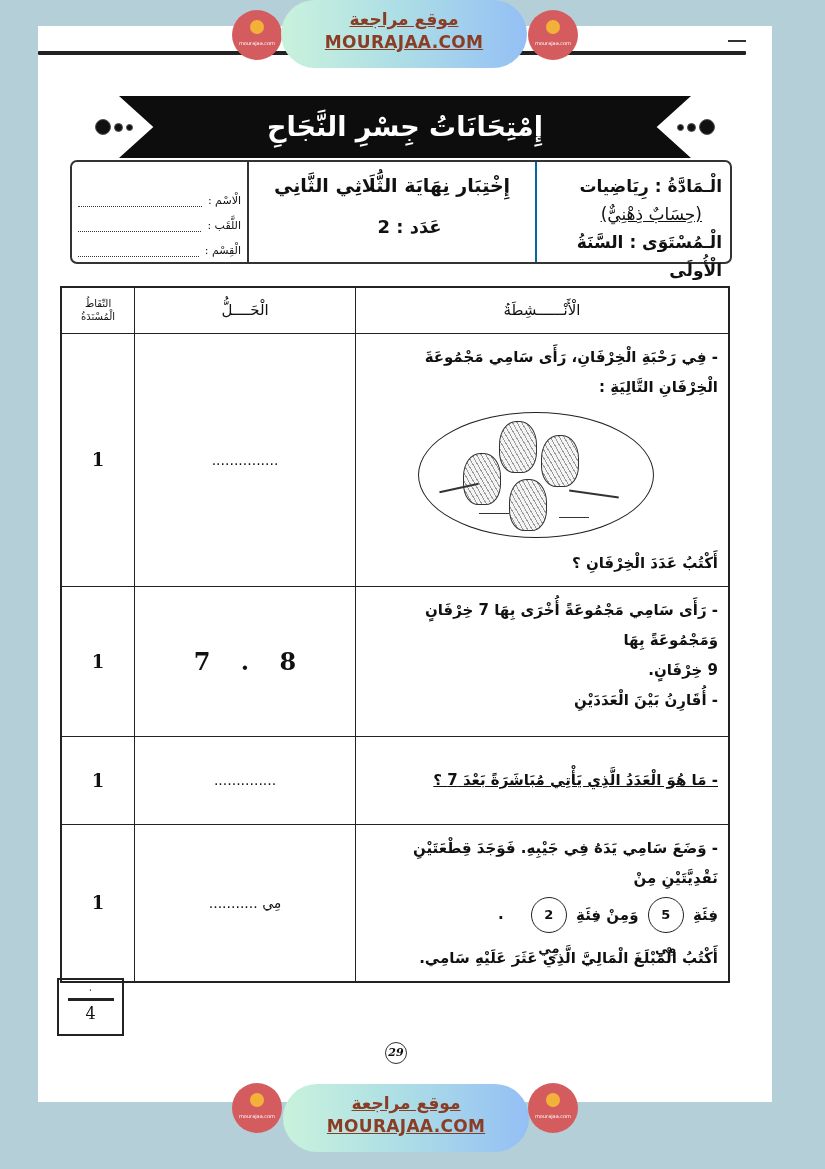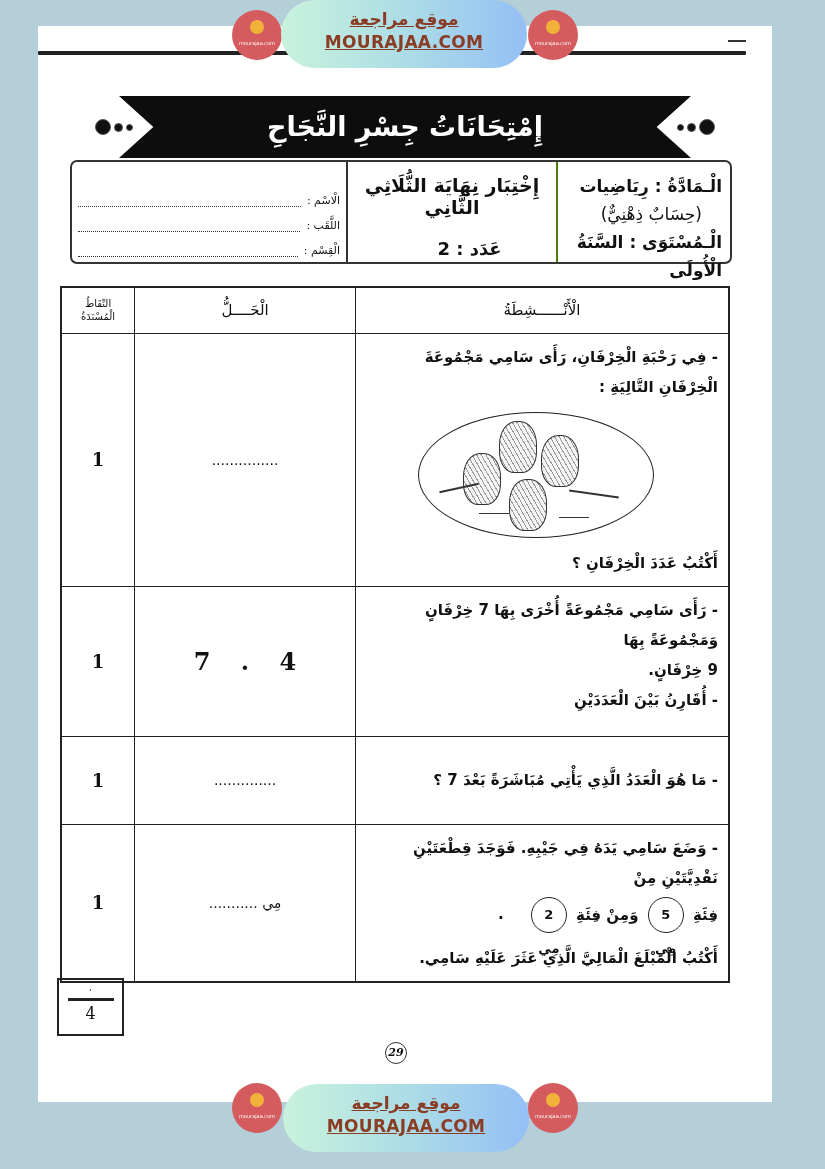--- a/index.html
+++ b/index.html
@@ -54,22 +54,22 @@
     direction: rtl; letter-spacing: 1px;
   }
   .dots { position: absolute; top: 21px; height: 20px; display: flex; align-items: center; gap: 3px; }
   .dot { border-radius: 50%; background: #111; border: 1px solid #555; }
   
   .header-box {
     position: absolute; left: 70px; top: 160px; width: 662px; height: 104px;
     border: 2.5px solid #333; border-radius: 7px; display: flex; direction: rtl;
   }
   .hb-cell { height: 100%; position: relative; }
-  .hb-subject { width: 174px; border-left: 2px solid #4d7c0f; padding: 10px 8px 0 0; font-size: 17px; font-weight: bold; line-height: 28px; text-align: right; }
-  .hb-title { width: 210px; border-left: 2px solid #333; text-align: center; }
+  .hb-subject { width: 195px; border-left: 2px solid #0369a1; padding: 10px 8px 0 0; font-size: 17px; font-weight: bold; line-height: 28px; text-align: right; }
+  .hb-title { width: 288px; border-left: 2px solid #333; text-align: center; }
   .hb-title .t1 { font-size: 19px; font-weight: bold; margin-top: 12px; display: block; }
   .hb-title .t2 { font-size: 18px; font-weight: bold; margin-top: 20px; display: block; margin-left: 35px; }
   .hb-student { flex: 1; padding: 26px 6px 0 0; font-size: 11px; line-height: 25px; border-radius: 19px; }
   .fld { display: flex; direction: rtl; align-items: center; }
   .fld .dl { flex: 1; border-bottom: 1.5px dotted #333; height: 12px; margin: 0 6px 0 6px; }
   
   .exam-table {
     position: absolute; left: 60px; top: 286px; width: 670px;
     border-collapse: collapse; direction: rtl;
     border: 2.5px solid #222;
@@ -140,21 +140,21 @@
   <div class="dots" style="right:0;">
     <span class="dot" style="width:7px;height:7px;"></span>
     <span class="dot" style="width:9px;height:9px;"></span>
     <span class="dot" style="width:16px;height:16px;"></span>
   </div>
 </div>
 
 <div class="header-box">
   <div class="hb-cell hb-subject">
     <div><span>الْـمَادَّةُ :</span> <span>رِيَاضِيات</span></div>
-    <div style="padding-right:20px;font-weight:normal;">(حِسَابٌ ذِهْنِيٌّ)</div>
+    <div style="padding-right:20px;font-weight:normal;text-decoration:underline;">(حِسَابٌ ذِهْنِيٌّ)</div>
     <div><span>الْـمُسْتَوَى :</span> <span>السَّنَةُ الْأُولَى</span></div>
   </div>
   <div class="hb-cell hb-title">
     <span class="t1">إِخْتِبَار نِهَايَة الثُّلَاثِي الثَّانِي</span>
     <span class="t2">عَدَد : 2</span>
   </div>
   <div class="hb-cell hb-student">
     <div class="fld">
         <span>الْاسْم :</span>
         <span class="dl"></span>
@@ -198,25 +198,25 @@
       </td>
       <td class="sol"><span class="dots-answer">...............</span></td>
       <td class="pts">1</td>
     </tr>
     <tr style="height:150px;">
       <td class="act">
         <div>- رَأَى سَامِي مَجْمُوعَةً أُخْرَى بِهَا 7 خِرْفَانٍ وَمَجْمُوعَةً بِهَا</div>
         <div>9 خِرْفَانٍ.</div>
         <div>- أُقَارِنُ بَيْنَ الْعَدَدَيْنِ</div>
       </td>
-      <td class="sol"><span class="cmp">4 . 7</span></td>
+      <td class="sol"><span class="cmp">8 . 7</span></td>
       <td class="pts">1</td>
     </tr>
     <tr style="height:88px;">
-      <td class="act" style="vertical-align:middle !important;">
+      <td class="act" style="vertical-align:middle !important;text-decoration:underline;">
         <div>- مَا هُوَ الْعَدَدُ الَّذِي يَأْتِي مُبَاشَرَةً بَعْدَ 7 ؟</div>
       </td>
       <td class="sol"><span>..............</span></td>
       <td class="pts">1</td>
     </tr>
     <tr style="height:120px;">
       <td class="act">
         <div>- وَضَعَ سَامِي يَدَهُ فِي جَيْبِهِ. فَوَجَدَ قِطْعَتَيْنِ نَقْدِيَّتَيْنِ مِنْ</div>
         <div style="margin:4px 0 10px;">
           <span>فِئَةِ</span>

